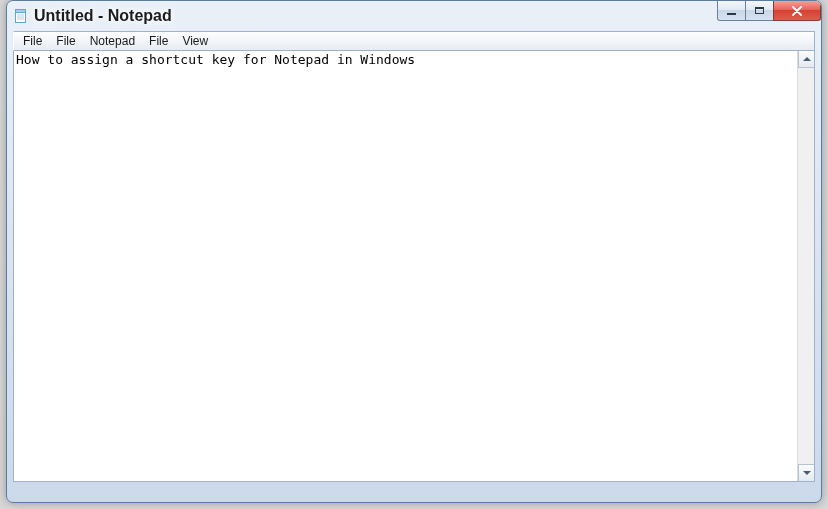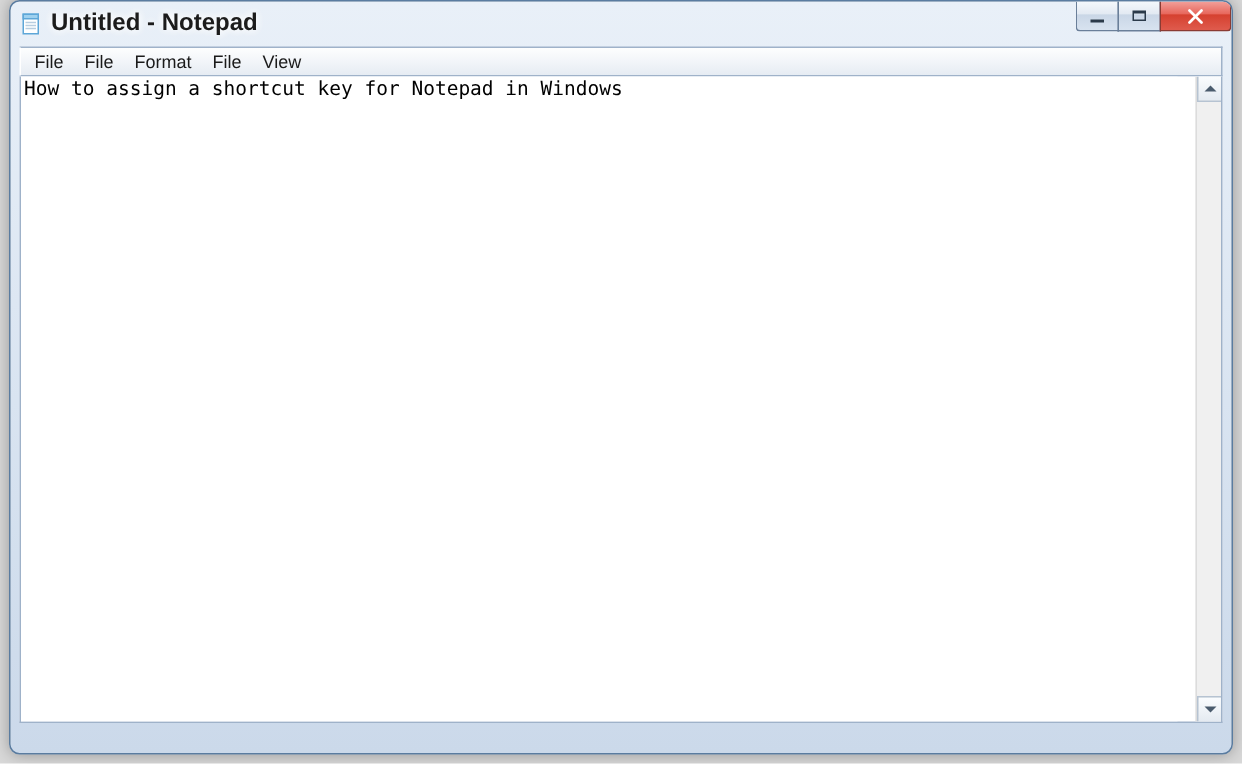--- a/index.html
+++ b/index.html
@@ -169,21 +169,21 @@
             <path d="M2 1 L10 9 M10 1 L2 9" stroke="#ffffff" stroke-width="1.8" stroke-linecap="round"></path>
           </svg>
         </span>
       </div>
     </div>
   </div>
 
   <div class="menubar">
     <div class="menu-item">File</div>
     <div class="menu-item">File</div>
-    <div class="menu-item">Format</div>
+    <div class="menu-item">Notepad</div>
     <div class="menu-item">File</div>
     <div class="menu-item">View</div>
   </div>
 
   <div class="client-wrap">
     <textarea class="editor" spellcheck="false" style="">How to assign a shortcut key for Notepad in Windows</textarea>
     <div class="vscroll">
       <div class="scroll-btn up">
         <span class="arrow-up"></span>
       </div>

